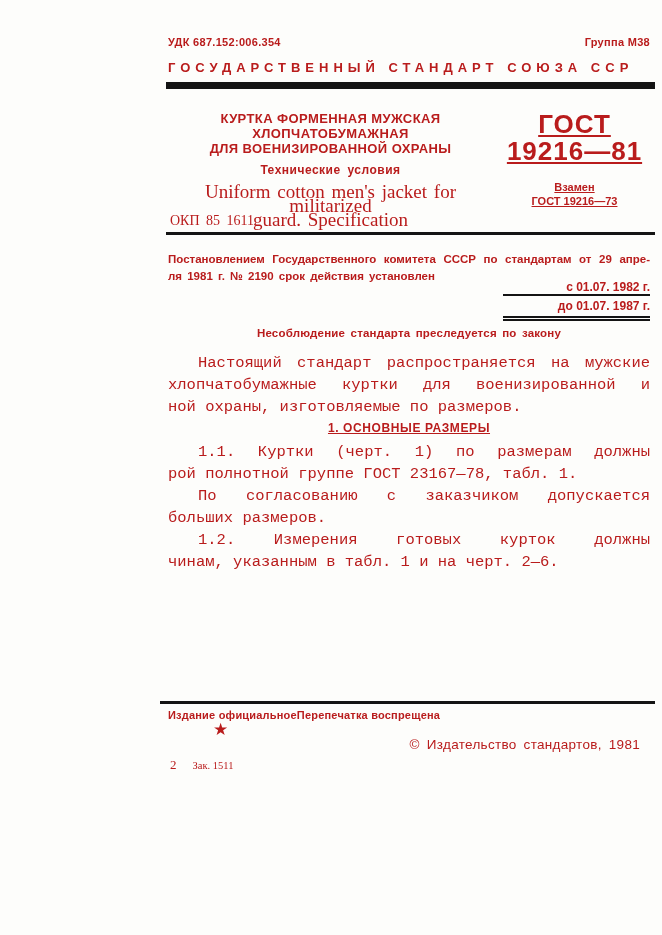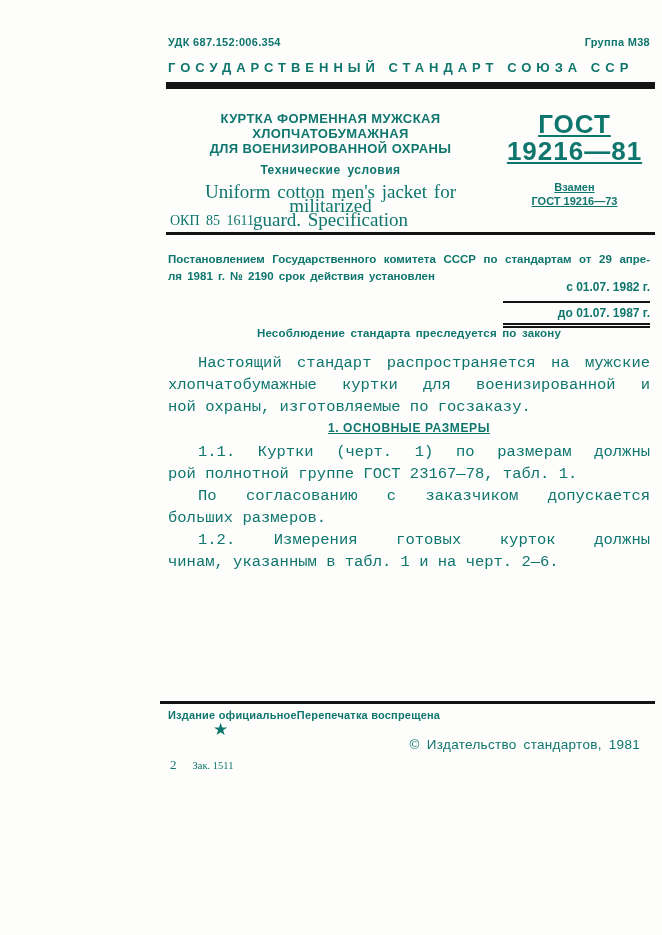--- a/index.html
+++ b/index.html
@@ -1,18 +1,18 @@
 <!DOCTYPE html>
 <html><head>
 <meta charset="utf-8">
 <style>
   html,body{margin:0;padding:0;background:#e8e8e6;}
   .page{
     position:relative;width:662px;height:935px;margin:0 auto;
-    background:#fdfdfb;color:#0f766e;overflow:hidden;
+    background:#fdfdfb;color:#b91c1c;overflow:hidden;
     font-family:"Liberation Sans",sans-serif;
   }
 
   
   .udk-row{position:absolute;top:36px;left:168px;width:482px;display:flex;
     justify-content:space-between;font-weight:bold;font-size:11px;letter-spacing:.3px;}
   .org-header{position:absolute;top:60px;left:168px;width:487px;
     font-weight:bold;font-size:13px;letter-spacing:5px;white-space:nowrap;}
   .bar{position:absolute;background:#141414;}
   .bar-top{top:82px;left:166px;width:489px;height:7px;}
@@ -30,21 +30,21 @@
   .g-small{font-weight:bold;font-size:11px;line-height:14px;}
   .g-small.first{margin-top:15px;}
   .okp{position:absolute;top:213px;left:170px;font-family:Liberation Serif, serif;font-size:14px;word-spacing:3px;}
 
   
   .decree{position:absolute;top:251px;left:168px;width:482px;
     font-weight:bold;font-size:11.5px;line-height:17px;word-spacing:2px;}
   .jl{text-align:justify;text-align-last:justify;}
   .dates{position:absolute;top:280px;left:503px;width:147px;text-align:right;
     font-weight:bold;font-size:12px;}
-  .date-from{padding-bottom:7px;border-bottom:2px solid #141414;}
+  .date-from{padding-bottom:0;border-bottom:2px solid #141414;}
   .date-to{padding:3px 0 3px;border-bottom:5px double #141414;}
   .law{position:absolute;top:327px;left:168px;width:482px;text-align:center;
     font-weight:bold;font-size:11.5px;letter-spacing:.2px;word-spacing:2px;}
 
   
   .body-text{position:absolute;top:352px;left:168px;width:482px;
     font-family:"Liberation Serif",serif;font-size:15.5px;line-height:22px;}
   .body-text2{position:absolute;top:441px;left:168px;width:482px;
     font-family:"Liberation Serif",serif;font-size:15.5px;line-height:22px;}
   .bl{height:22px;overflow:hidden;font-family:Liberation Mono, monospace;}
@@ -105,21 +105,21 @@
   <div class="dates">
     <div class="date-from">с 01.07. 1982 г.</div>
     <div class="date-to">до 01.07. 1987 г.</div>
   </div>
 
   <div class="law">Несоблюдение стандарта преследуется по закону</div>
 
   <div class="body-text">
     <div class="bl jl ind">Настоящий стандарт распространяется на мужские форменные</div>
     <div class="bl jl">хлопчатобумажные куртки для военизированной и противопожар-</div>
-    <div class="bl">ной охраны, изготовляемые по госзаказу.</div>
+    <div class="bl">ной охраны, изготовляемые по размеров.</div>
   </div>
 
   <div class="sec-h">1. ОСНОВНЫЕ РАЗМЕРЫ</div>
 
   <div class="body-text2">
     <div class="bl jl ind">1.1. Куртки (черт. 1) по размерам должны соответствовать вто-</div>
     <div class="bl">рой полнотной группе ГОСТ 23167—78, табл. 1.</div>
     <div class="bl jl ind">По согласованию с заказчиком допускается изготовлять куртки</div>
     <div class="bl">больших размеров.</div>
     <div class="bl jl ind">1.2. Измерения готовых курток должны соответствовать вели-</div>

